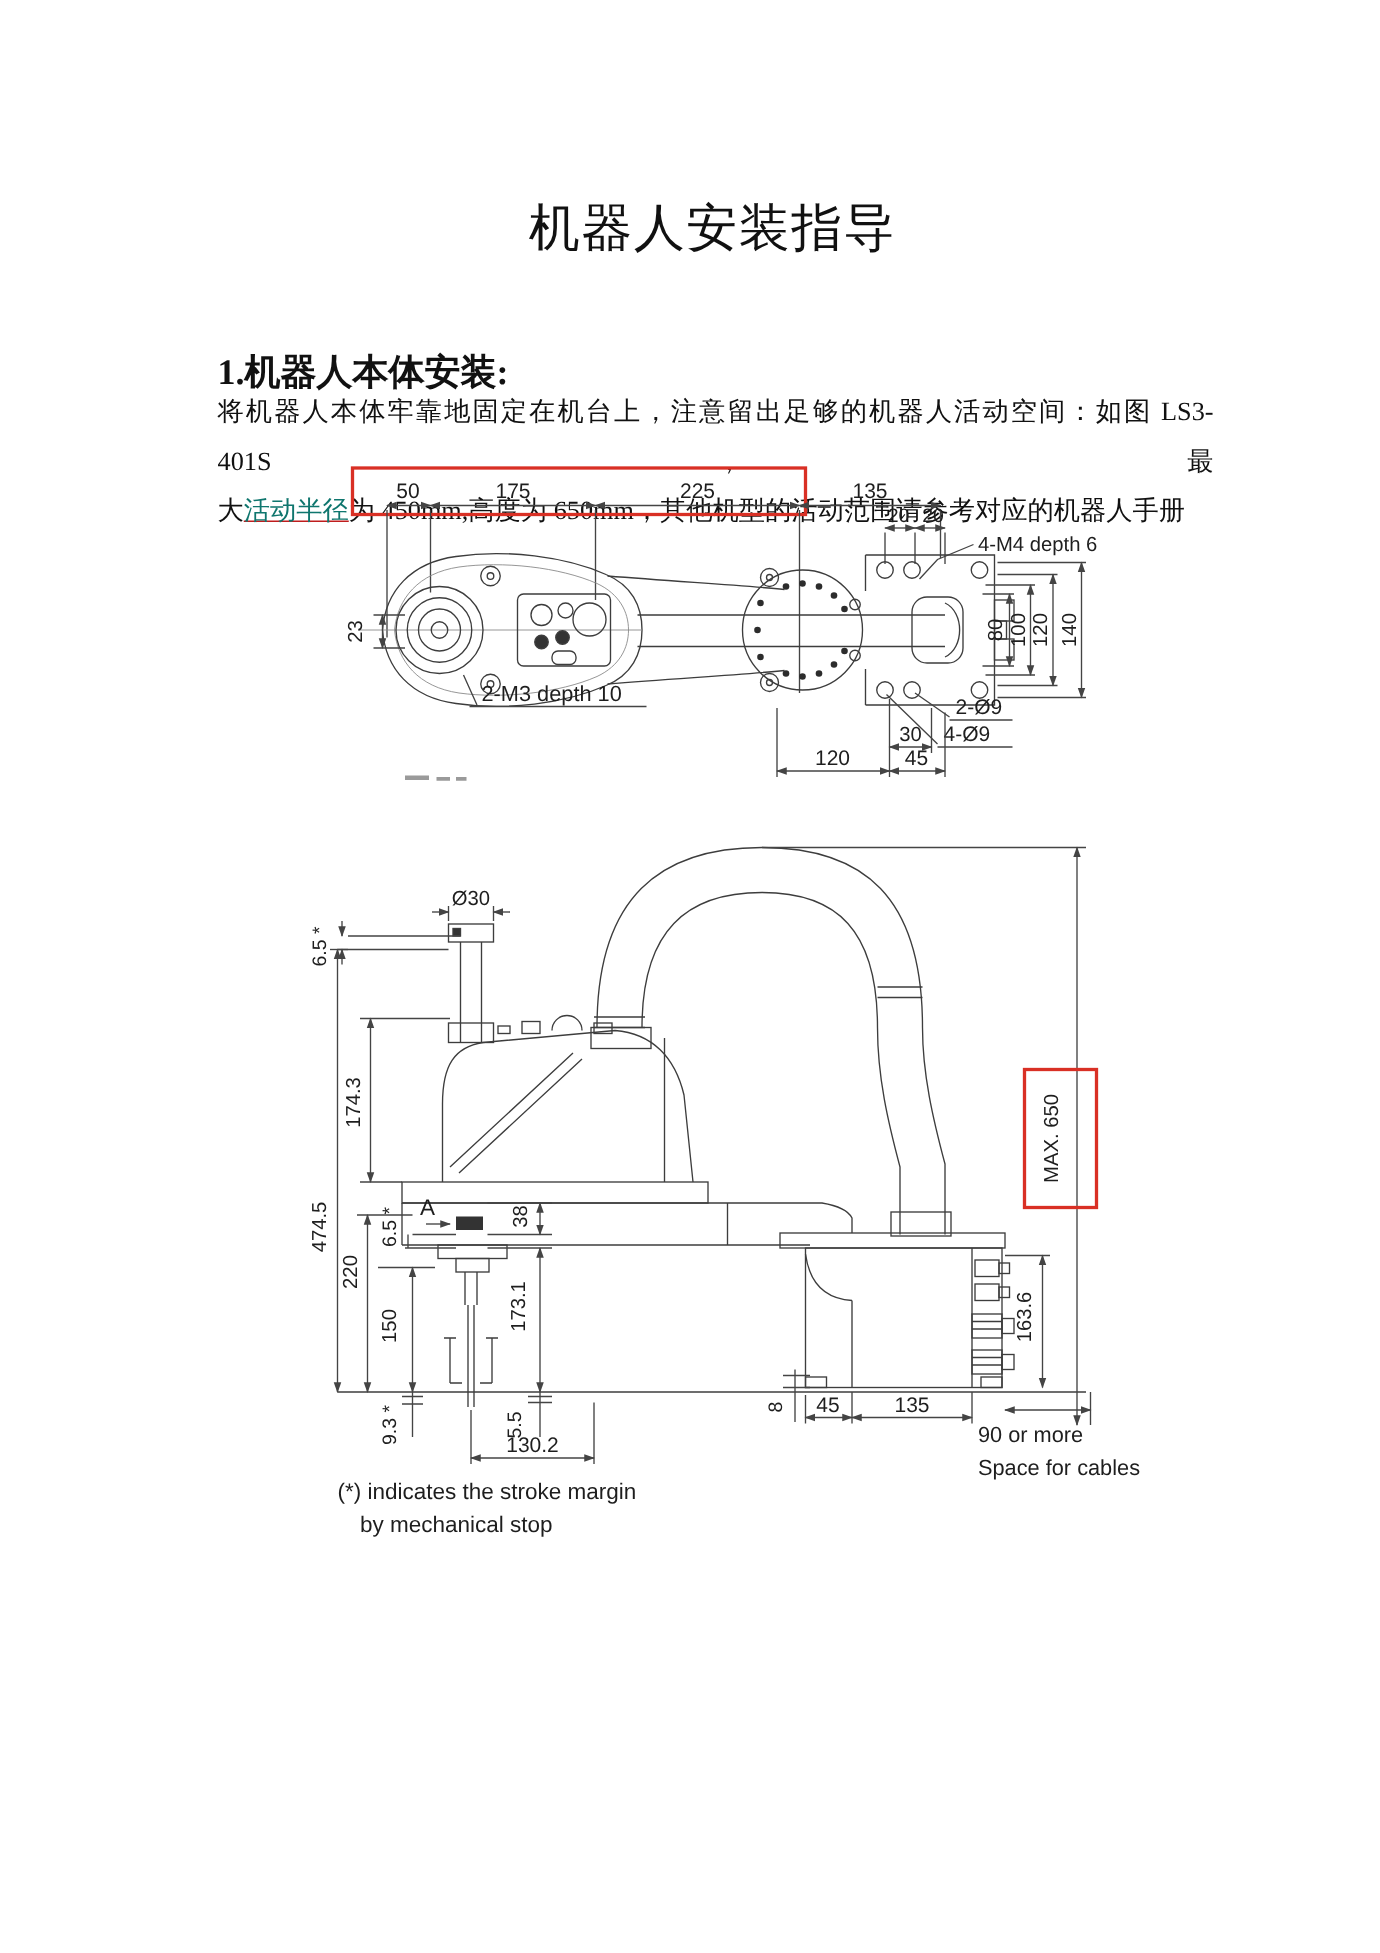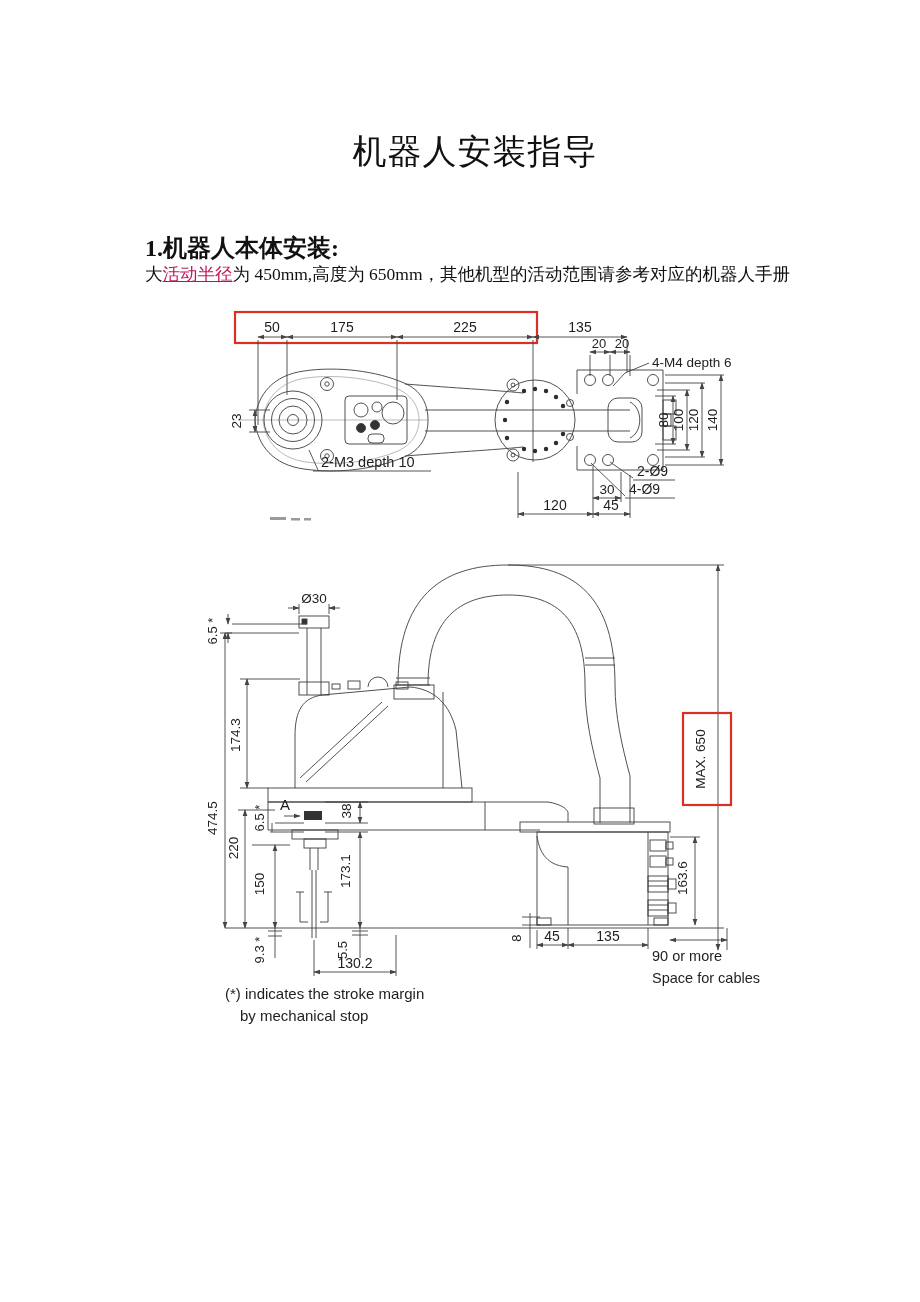--- a/index.html
+++ b/index.html
@@ -3,38 +3,39 @@
 <meta charset="utf-8">
 <style>
   html,body{margin:0;padding:0;background:#ffffff;}
   .page{position:relative;width:920px;height:1302px;background:#ffffff;overflow:hidden;
         font-family:"Liberation Serif",serif;color:#111;margin-left:15px;}
   .doc-title{position:absolute;top:106px;left:0;width:920px;text-align:center;
              font-size:34px;font-weight:400;letter-spacing:1px;}
   .section-heading{position:absolute;top:212px;left:130px;font-size:24px;font-weight:700;}
   .paragraph{position:absolute;top:258px;left:130px;width:664px;font-size:17.5px;line-height:33px;}
   .para-line1{text-align:justify;text-align-last:justify;}
-  .red-underline{color:#be185d;text-decoration:underline;text-decoration-color:#bf1d1d;}
+  .red-underline{color:#0f766e;text-decoration:underline;text-decoration-color:#bf1d1d;}
   .drawing{position:absolute;}
   svg text{font-family:"Liberation Sans",sans-serif;fill:#1e1e1e;}
   .geo{stroke:#3d3d3d;stroke-width:0.9;fill:none;}
   .geo-light{stroke:#8a8a8a;stroke-width:0.6;fill:none;}
   .dim{stroke:#444;stroke-width:0.9;fill:none;}
   .redbox{stroke:#d93025;stroke-width:2.2;fill:none;}
 </style>
 </head>
 <body>
 
 <div class="page">
 
   <h1 class="doc-title">机器人安装指导</h1>
 
   <h2 class="section-heading">1.机器人本体安装:</h2>
 
   <div class="paragraph">
+    <div class="para-line1">将机器人本体牢靠地固定在机台上，注意留出足够的机器人活动空间：如图 LS3-401S，最</div>
     <div class="para-line2"><span>大</span><span class="red-underline">活动半径</span><span>为 450mm,高度为 650mm，其他机型的活动范围请参考对应的机器人手册</span></div>
   </div>
 
   <svg class="drawing" style="left:210px;top:310px;" width="515" height="230" viewBox="0 0 515 230">
     <defs>
       <marker id="arwA" viewBox="0 0 10 10" refX="9" refY="5" markerWidth="8" markerHeight="8" orient="auto-start-reverse">
         <path d="M0,1.5 L10,5 L0,8.5 z" fill="#444"></path>
       </marker>
     </defs>
 

